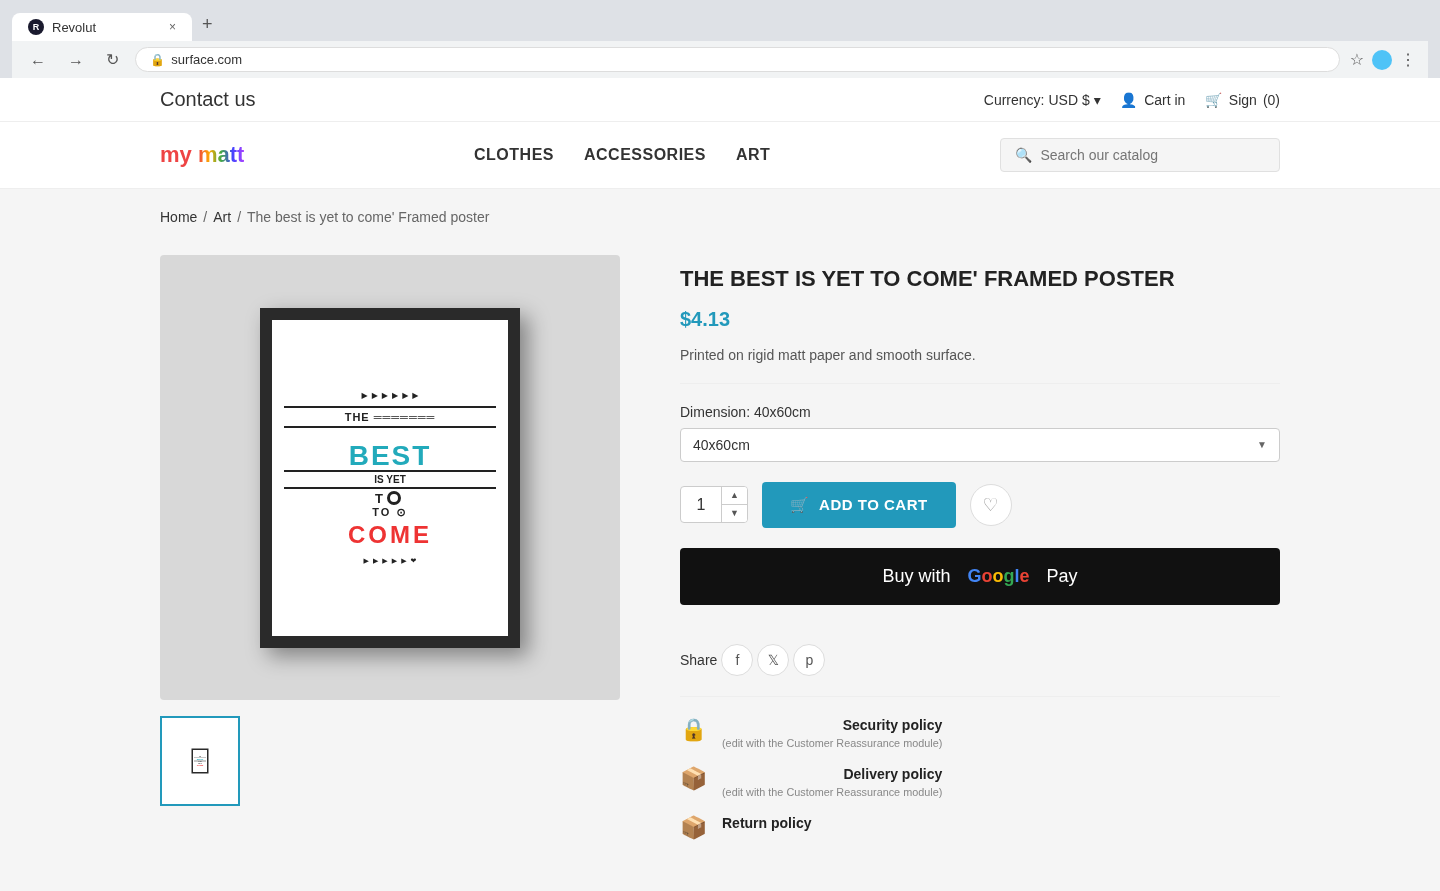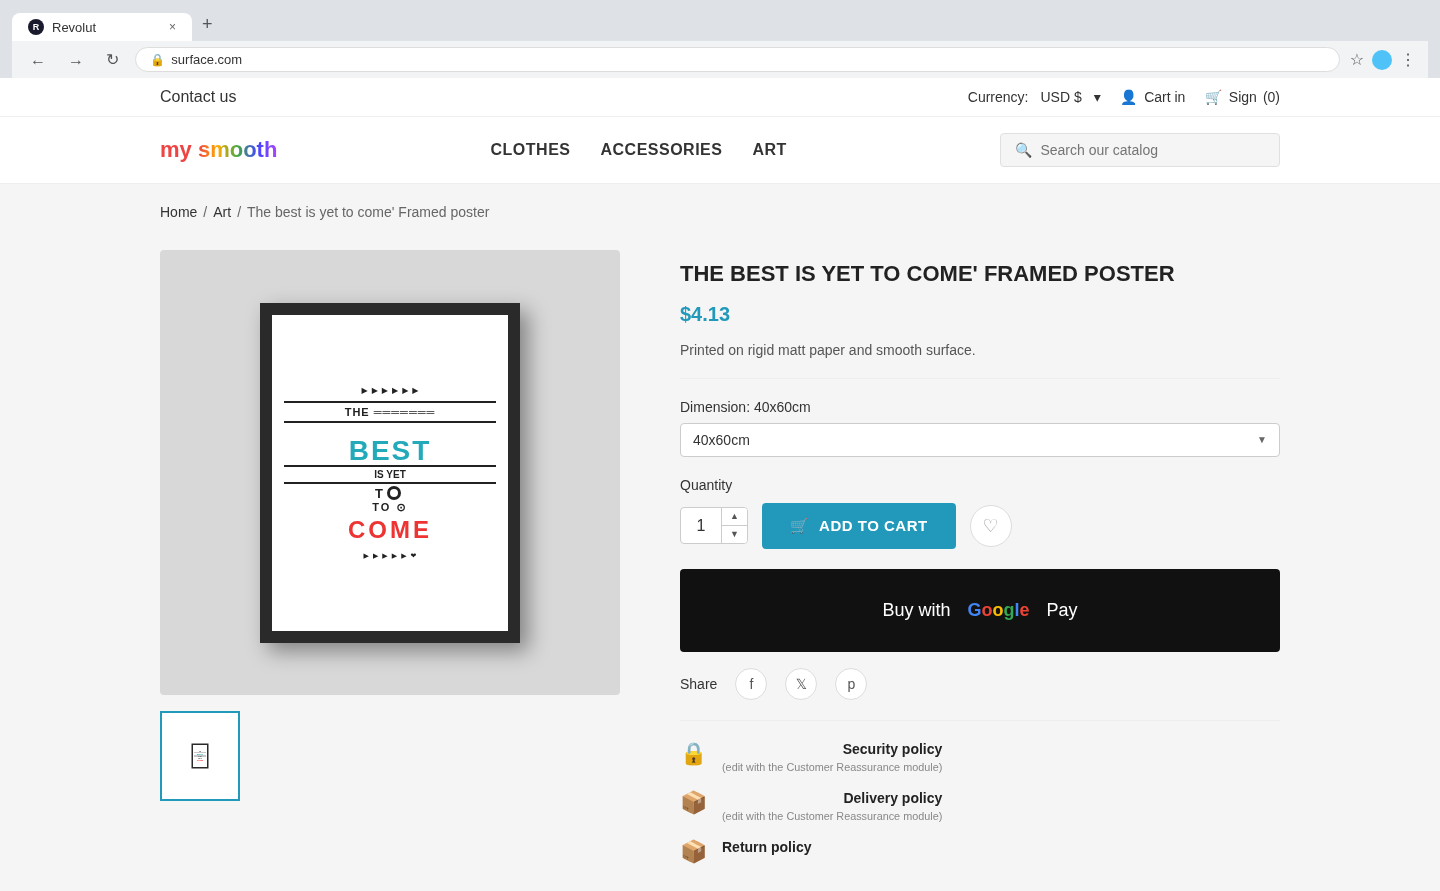--- a/index.html
+++ b/index.html
@@ -19,23 +19,23 @@
     .lock-icon { color: #555; font-size: 12px; }
     .browser-actions { display: flex; align-items: center; gap: 8px; }
     .browser-action-btn { background: none; border: none; cursor: pointer; font-size: 16px; color: #555; }
     .user-dot { width: 20px; height: 20px; background: #4fc3f7; border-radius: 50%; }
 
     
     .page { background: #f5f5f5; min-height: 800px; }
 
     
     .top-bar { background: white; padding: 10px 160px; display: flex; align-items: center; justify-content: space-between; border-bottom: 1px solid #eee; }
-    .top-bar-left a { color: #333; text-decoration: none; font-size: 16px; }
+    .top-bar-left a { color: #333; text-decoration: none; font-size: 20px; }
     .top-bar-right { display: flex; align-items: center; gap: 20px; font-size: 14px; }
-    .currency-selector { display: flex; align-items: center; gap: 12px; cursor: pointer; color: #333; }
+    .currency-selector { display: flex; align-items: center; gap: 4px; cursor: pointer; color: #333; }
     .sign-in { display: flex; align-items: center; gap: 6px; cursor: pointer; color: #333; }
     .cart-btn { display: flex; align-items: center; gap: 6px; cursor: pointer; color: #333; }
 
     
     .nav-bar { background: white; padding: 16px 160px; display: flex; align-items: center; justify-content: space-between; border-bottom: 1px solid #eee; }
     .logo { font-size: 22px; font-weight: bold; }
     .logo span.my { color: #e44; }
     .logo span.store { background: linear-gradient(90deg, #e44 0%, #fa0 25%, #4a4 50%, #44f 75%, #a4f 100%); -webkit-background-clip: text; -webkit-text-fill-color: transparent; }
     .nav-links { display: flex; align-items: center; gap: 30px; }
     .nav-links a { text-decoration: none; color: #333; font-size: 16px; font-weight: 700; letter-spacing: 0.5px; }
@@ -79,27 +79,27 @@
     .dimension-select .arrow { margin-left: auto; color: #666; font-size: 10px; }
     .quantity-label { font-size: 14px; color: #333; margin-bottom: 10px; }
     .quantity-row { display: flex; align-items: center; gap: 14px; margin-bottom: 20px; }
     .quantity-input { display: flex; align-items: center; border: 1px solid #ccc; border-radius: 4px; overflow: hidden; background: white; }
     .quantity-val { padding: 8px 14px; font-size: 16px; color: #333; min-width: 40px; text-align: center; }
     .quantity-arrows { display: flex; flex-direction: column; }
     .qty-arrow { background: white; border: none; border-left: 1px solid #ccc; padding: 4px 8px; cursor: pointer; font-size: 9px; color: #555; line-height: 1; }
     .qty-arrow:first-child { border-bottom: 1px solid #ccc; }
     .add-to-cart-btn { display: flex; align-items: center; gap: 10px; background: #29b; color: white; border: none; border-radius: 4px; padding: 14px 28px; font-size: 15px; font-weight: bold; cursor: pointer; letter-spacing: 0.5px; }
     .wishlist-btn { width: 42px; height: 42px; border: 1px solid #ddd; border-radius: 50%; background: white; display: flex; align-items: center; justify-content: center; cursor: pointer; font-size: 18px; color: #999; }
-    .google-pay-btn { width: 100%; background: #111; color: white; border: none; border-radius: 4px; padding: 31px; font-size: 18px; font-weight: 500; cursor: pointer; display: flex; align-items: center; justify-content: center; gap: 6px; margin-bottom: 16px; }
+    .google-pay-btn { width: 100%; background: #111; color: white; border: none; border-radius: 4px; padding: 18px; font-size: 18px; font-weight: 500; cursor: pointer; display: flex; align-items: center; justify-content: center; gap: 6px; margin-bottom: 39px; }
     .g-logo { font-weight: bold; font-size: 18px; }
     .g-logo .g-b { color: #4285F4; }
     .g-logo .g-r { color: #EA4335; }
     .g-logo .g-y { color: #FBBC05; }
     .g-logo .g-g { color: #34A853; }
-    .share-row { display: flex; align-items: center; gap: 18px; padding-bottom: 20px; border-bottom: 1px solid #eee; margin-bottom: 20px; }
+    .share-row { display: flex; align-items: center; gap: 4px; padding-bottom: 20px; border-bottom: 1px solid #eee; margin-bottom: 20px; }
     .share-label { font-size: 14px; color: #333; }
     .social-icon { width: 32px; height: 32px; border-radius: 50%; display: flex; align-items: center; justify-content: center; cursor: pointer; font-size: 14px; color: #555; border: 1px solid #ddd; background: white; }
     .policy-item { display: flex; align-items: flex-start; gap: 14px; margin-bottom: 16px; }
     .policy-icon { font-size: 22px; flex: 0 0 28px; }
     .policy-text { font-size: 13px; text-align: right; }
     .policy-text strong { display: block; font-size: 14px; color: #222; margin-bottom: 2px; }
     .policy-text small { color: #888; }
   </style>
 </head>
 <body>
@@ -148,21 +148,21 @@
       <div class="cart-btn">
         <span>🛒</span>
         <span>Sign</span>
         <span>(0)</span>
       </div>
     </div>
   </div>
 
   <div class="nav-bar">
     <div class="logo">
-      <span class="my">my </span><span class="store">smooth</span>
+      <span class="my">my </span><span class="store">matt</span>
     </div>
     <div class="nav-links">
       <a>CLOTHES</a>
       <a>ACCESSORIES</a>
       <a>ART</a>
     </div>
     <div class="search-box">
       <span>🔍</span>
       <input type="text" placeholder="Search our catalog" style="">
     </div>
@@ -230,21 +230,20 @@
       <h1 class="product-title">THE BEST IS YET TO COME' FRAMED POSTER</h1>
       <div class="product-price">$4.13</div>
       <div class="product-description">Printed on rigid matt paper and smooth surface.</div>
 
       <div class="dimension-label">Dimension: 40x60cm</div>
       <div class="dimension-select">
         <span>40x60cm</span>
         <span class="arrow">▼</span>
       </div>
 
-      <div class="quantity-label">Quantity</div>
       <div class="quantity-row">
         <div class="quantity-input">
           <span class="quantity-val">1</span>
           <div class="quantity-arrows">
             <button class="qty-arrow">▲</button>
             <button class="qty-arrow">▼</button>
           </div>
         </div>
         <button class="add-to-cart-btn">
           <span>🛒</span>

